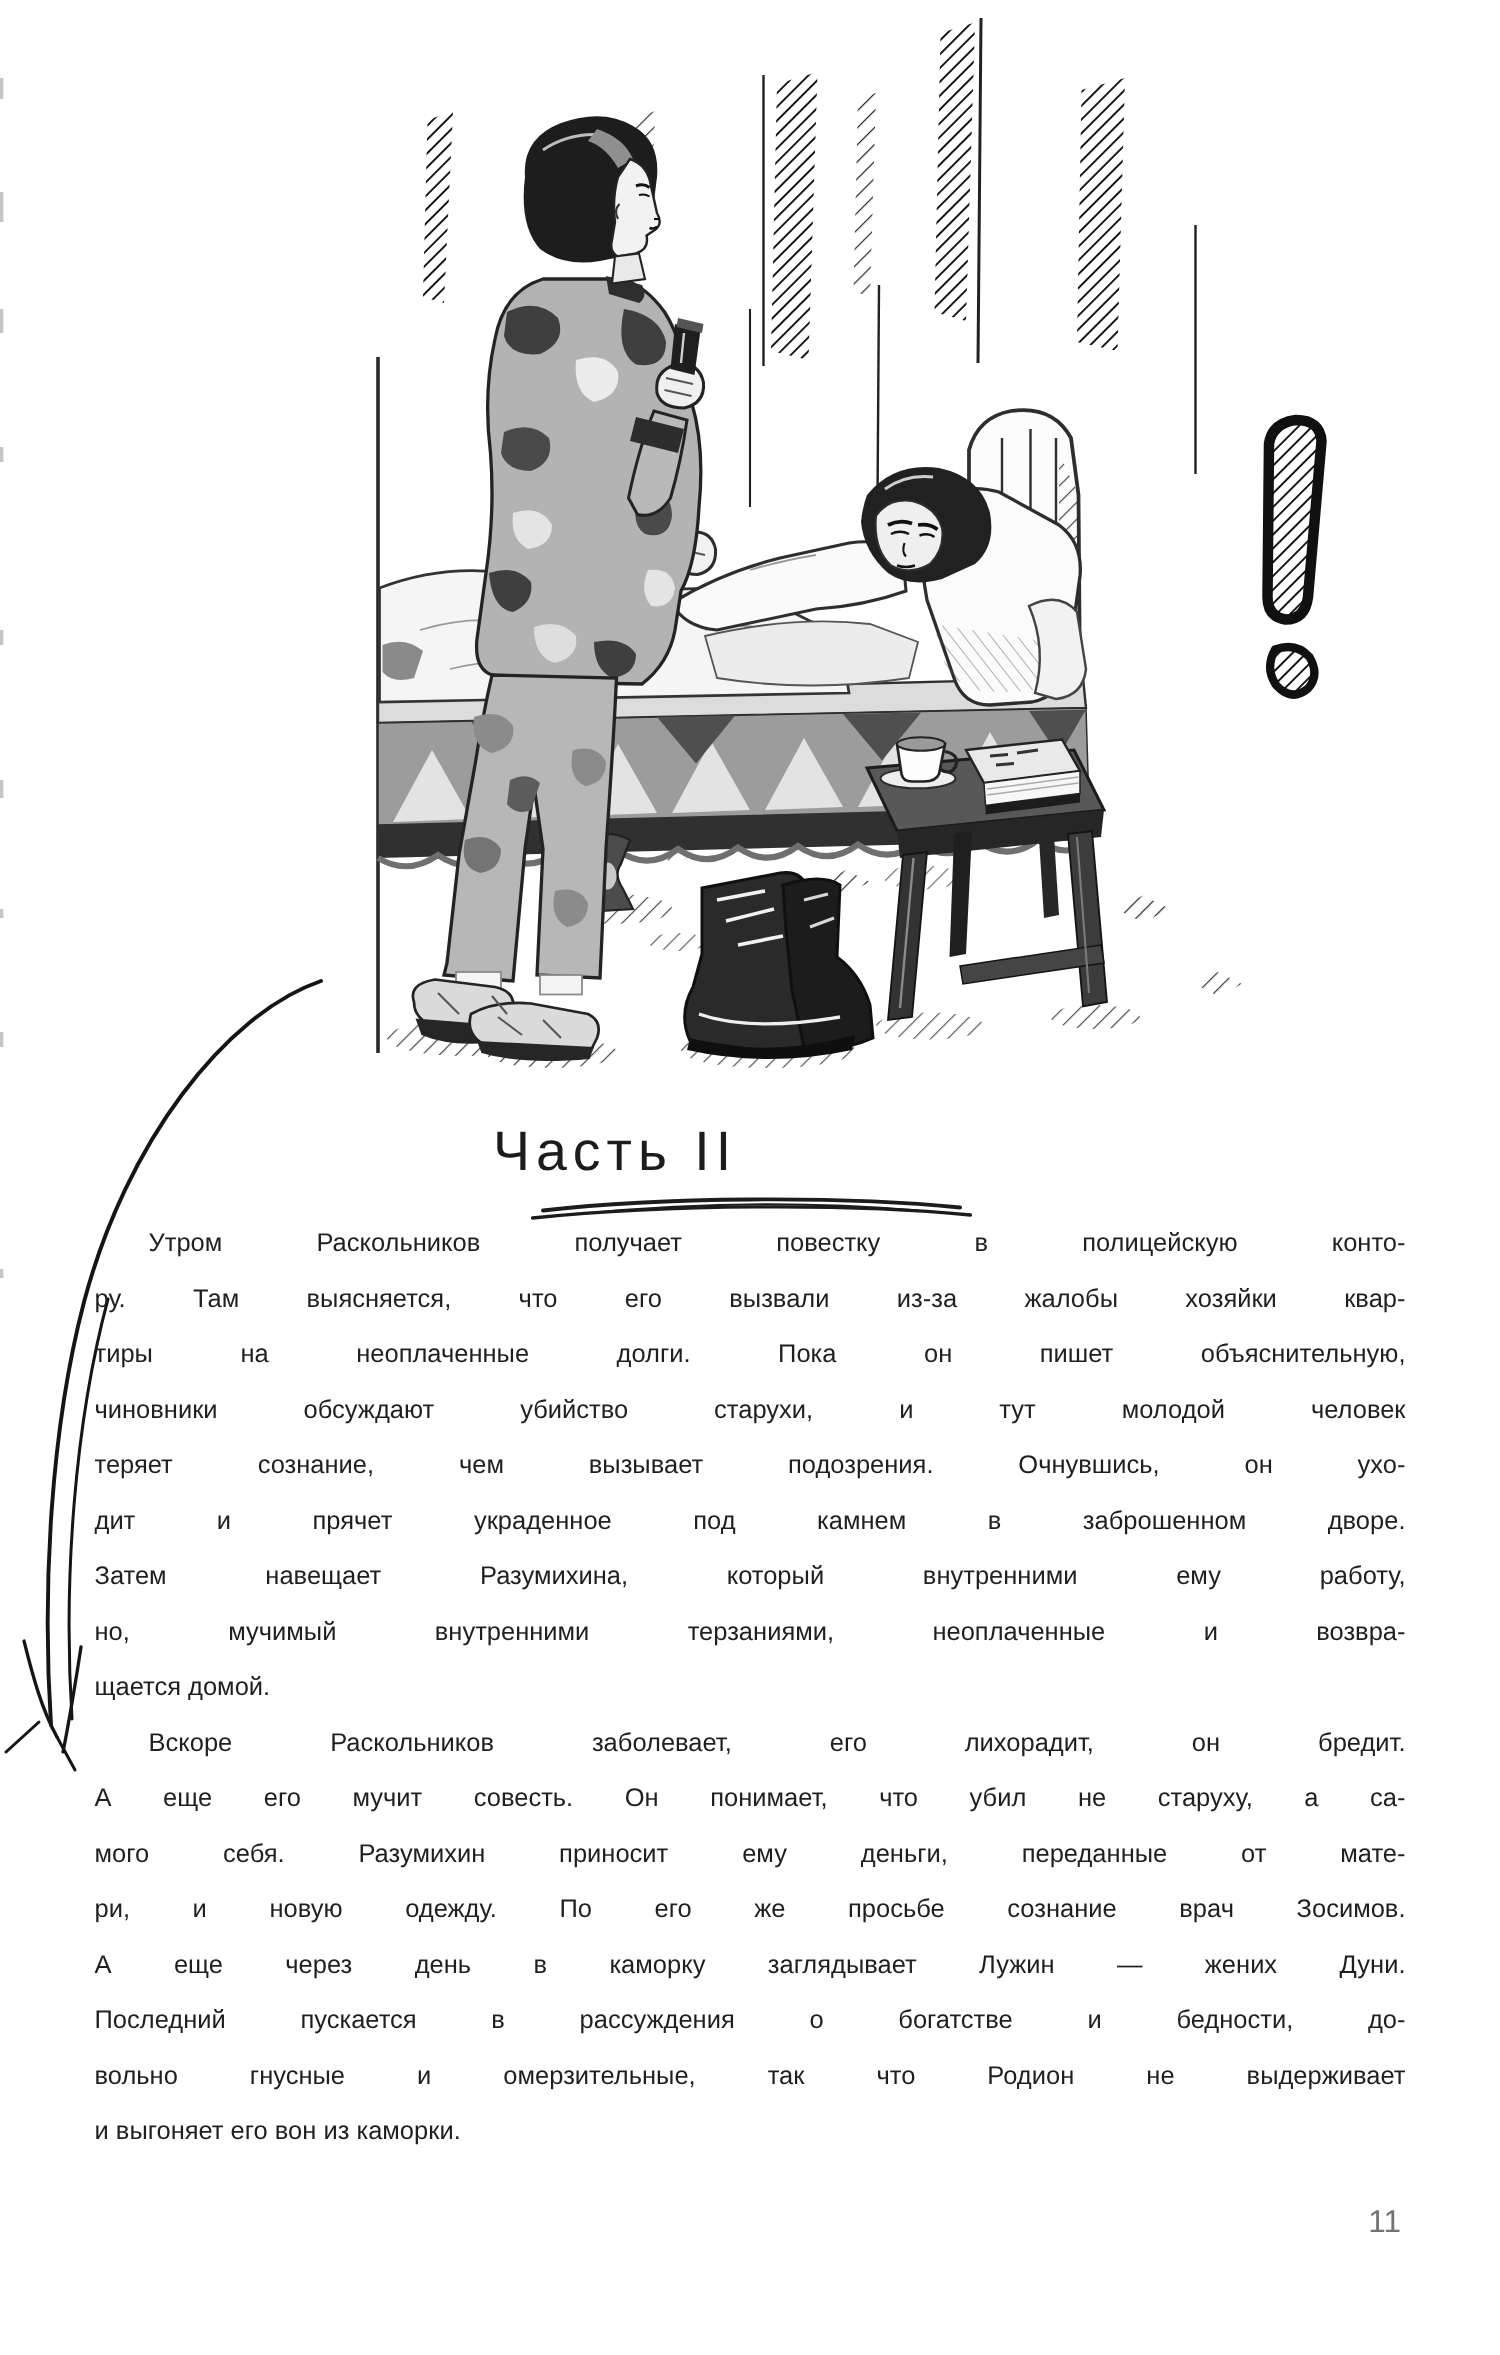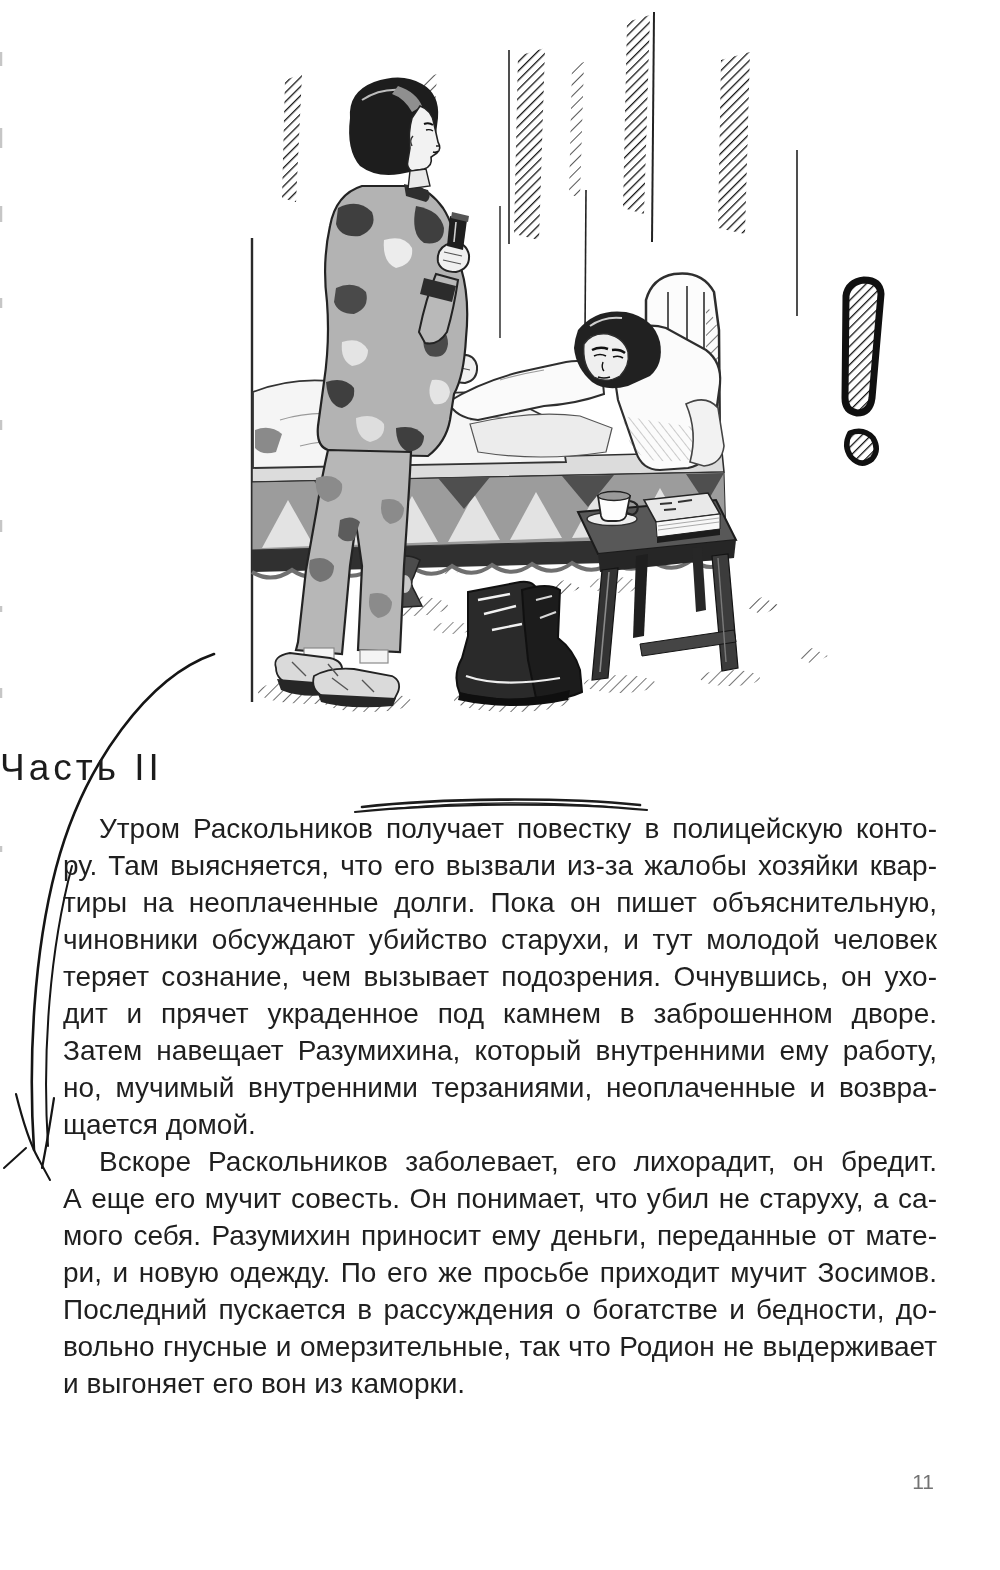--- a/index.html
+++ b/index.html
@@ -21,42 +21,42 @@
   }
   .overlay {
     position: absolute; top: 0; left: 0;
     width: 1000px; height: 1570px;
     pointer-events: none;
   }
   .chapter-title {
     position: absolute;
     top: 744px; left: 0;
     width: 820px;
-    text-align: left;
+    text-align: center;
     font-size: 37px;
     line-height: 48px;
     font-weight: 400;
     letter-spacing: 4px;
     color: #1c1c1c;
     margin: 0;
   }
   .title-underline {
     position: absolute;
     top: 794px; left: 50%;
     transform: translateX(-50%);
     width: 300px; height: 22px;
   }
   .text-block {
     position: absolute;
     top: 810px; left: 63px;
     width: 874px;
   }
   .line {
     margin: 0;
-    font-size: 28px;
+    font-size: 17px;
     line-height: 37px;
     text-align: justify;
     text-align-last: justify;
     color: #1f1f1f;
   }
   .line.indent { text-indent: 36px; }
   .line.end { text-align-last: left; }
   .page-number {
     position: absolute;
     top: 1470px; right: 66px;
@@ -290,21 +290,22 @@
     <p class="line">тиры на неоплаченные долги. Пока он пишет объяснительную,</p>
     <p class="line">чиновники обсуждают убийство старухи, и тут молодой человек</p>
     <p class="line">теряет сознание, чем вызывает подозрения. Очнувшись, он ухо-</p>
     <p class="line">дит и прячет украденное под камнем в заброшенном дворе.</p>
     <p class="line">Затем навещает Разумихина, который внутренними ему работу,</p>
     <p class="line">но, мучимый внутренними терзаниями, неоплаченные и возвра-</p>
     <p class="line end">щается домой.</p>
     <p class="line indent">Вскоре Раскольников заболевает, его лихорадит, он бредит.</p>
     <p class="line">А еще его мучит совесть. Он понимает, что убил не старуху, а са-</p>
     <p class="line">мого себя. Разумихин приносит ему деньги, переданные от мате-</p>
-    <p class="line">ри, и новую одежду. По его же просьбе приходит мучит Зосимов.</p>
+    <p class="line">ри, и новую одежду. По его же просьбе сознание врач Зосимов.</p>
+    <p class="line">А еще через день в каморку заглядывает Лужин — жених Дуни.</p>
     <p class="line">Последний пускается в рассуждения о богатстве и бедности, до-</p>
     <p class="line">вольно гнусные и омерзительные, так что Родион не выдерживает</p>
     <p class="line end">и выгоняет его вон из каморки.</p>
   </div>
 
   <div class="page-number">11</div>
 
 </div>
 
 </body></html>

